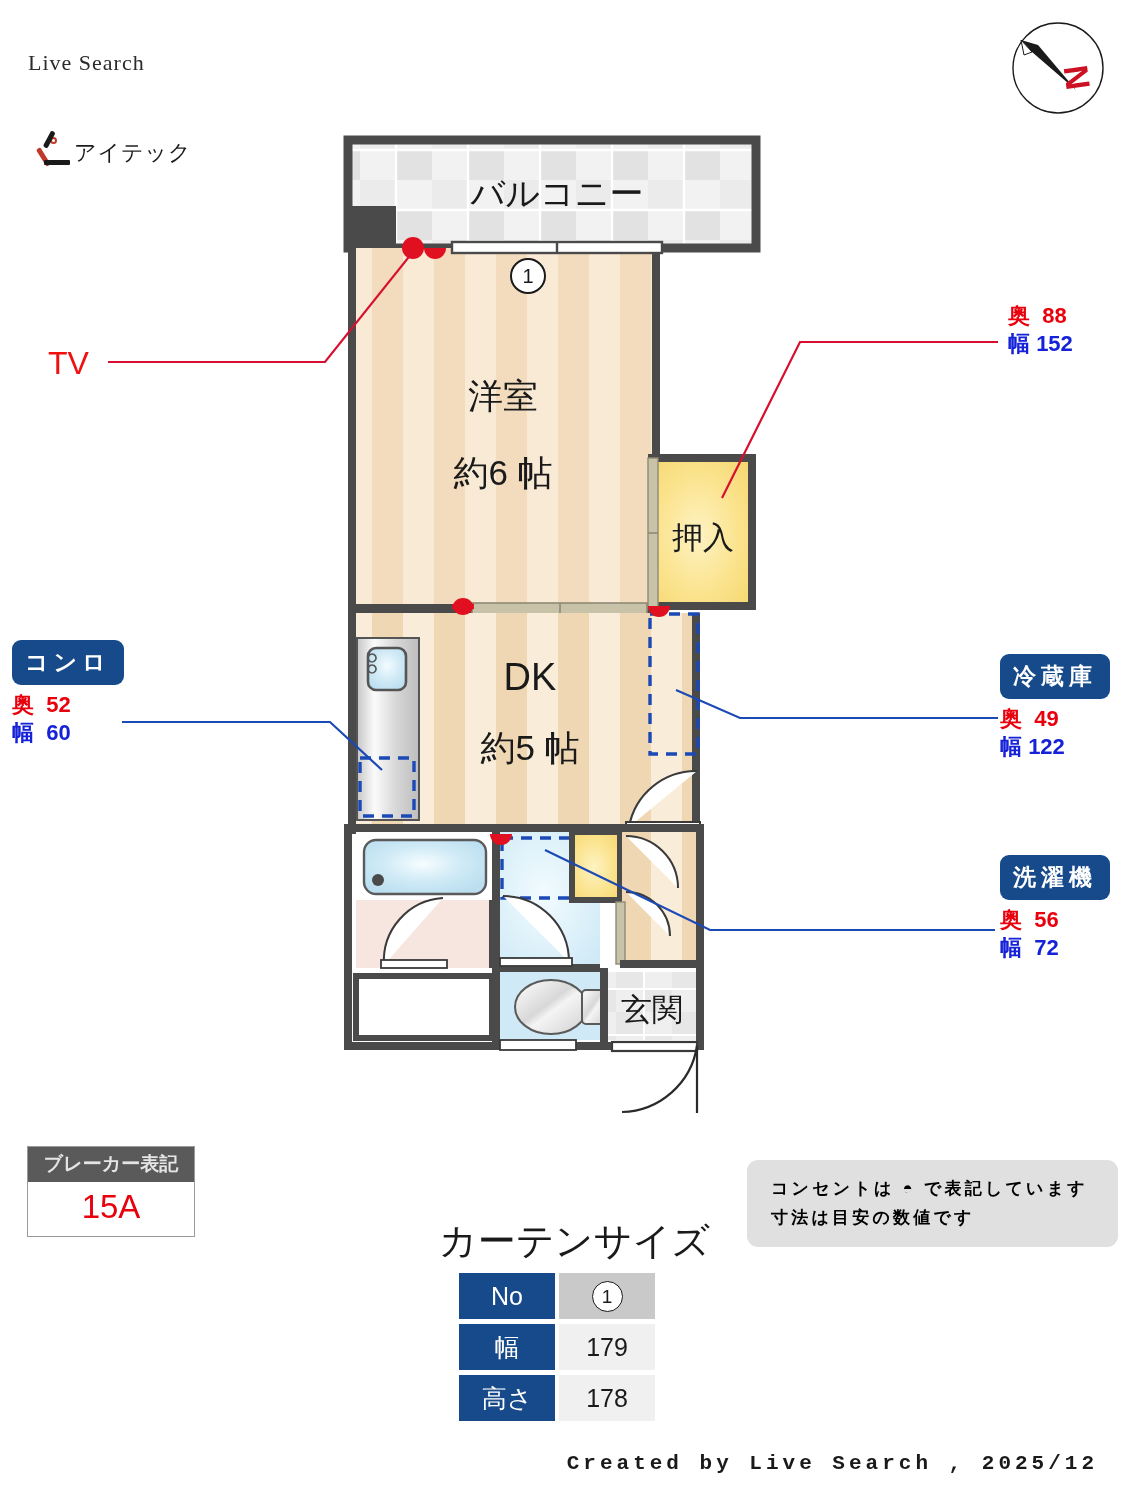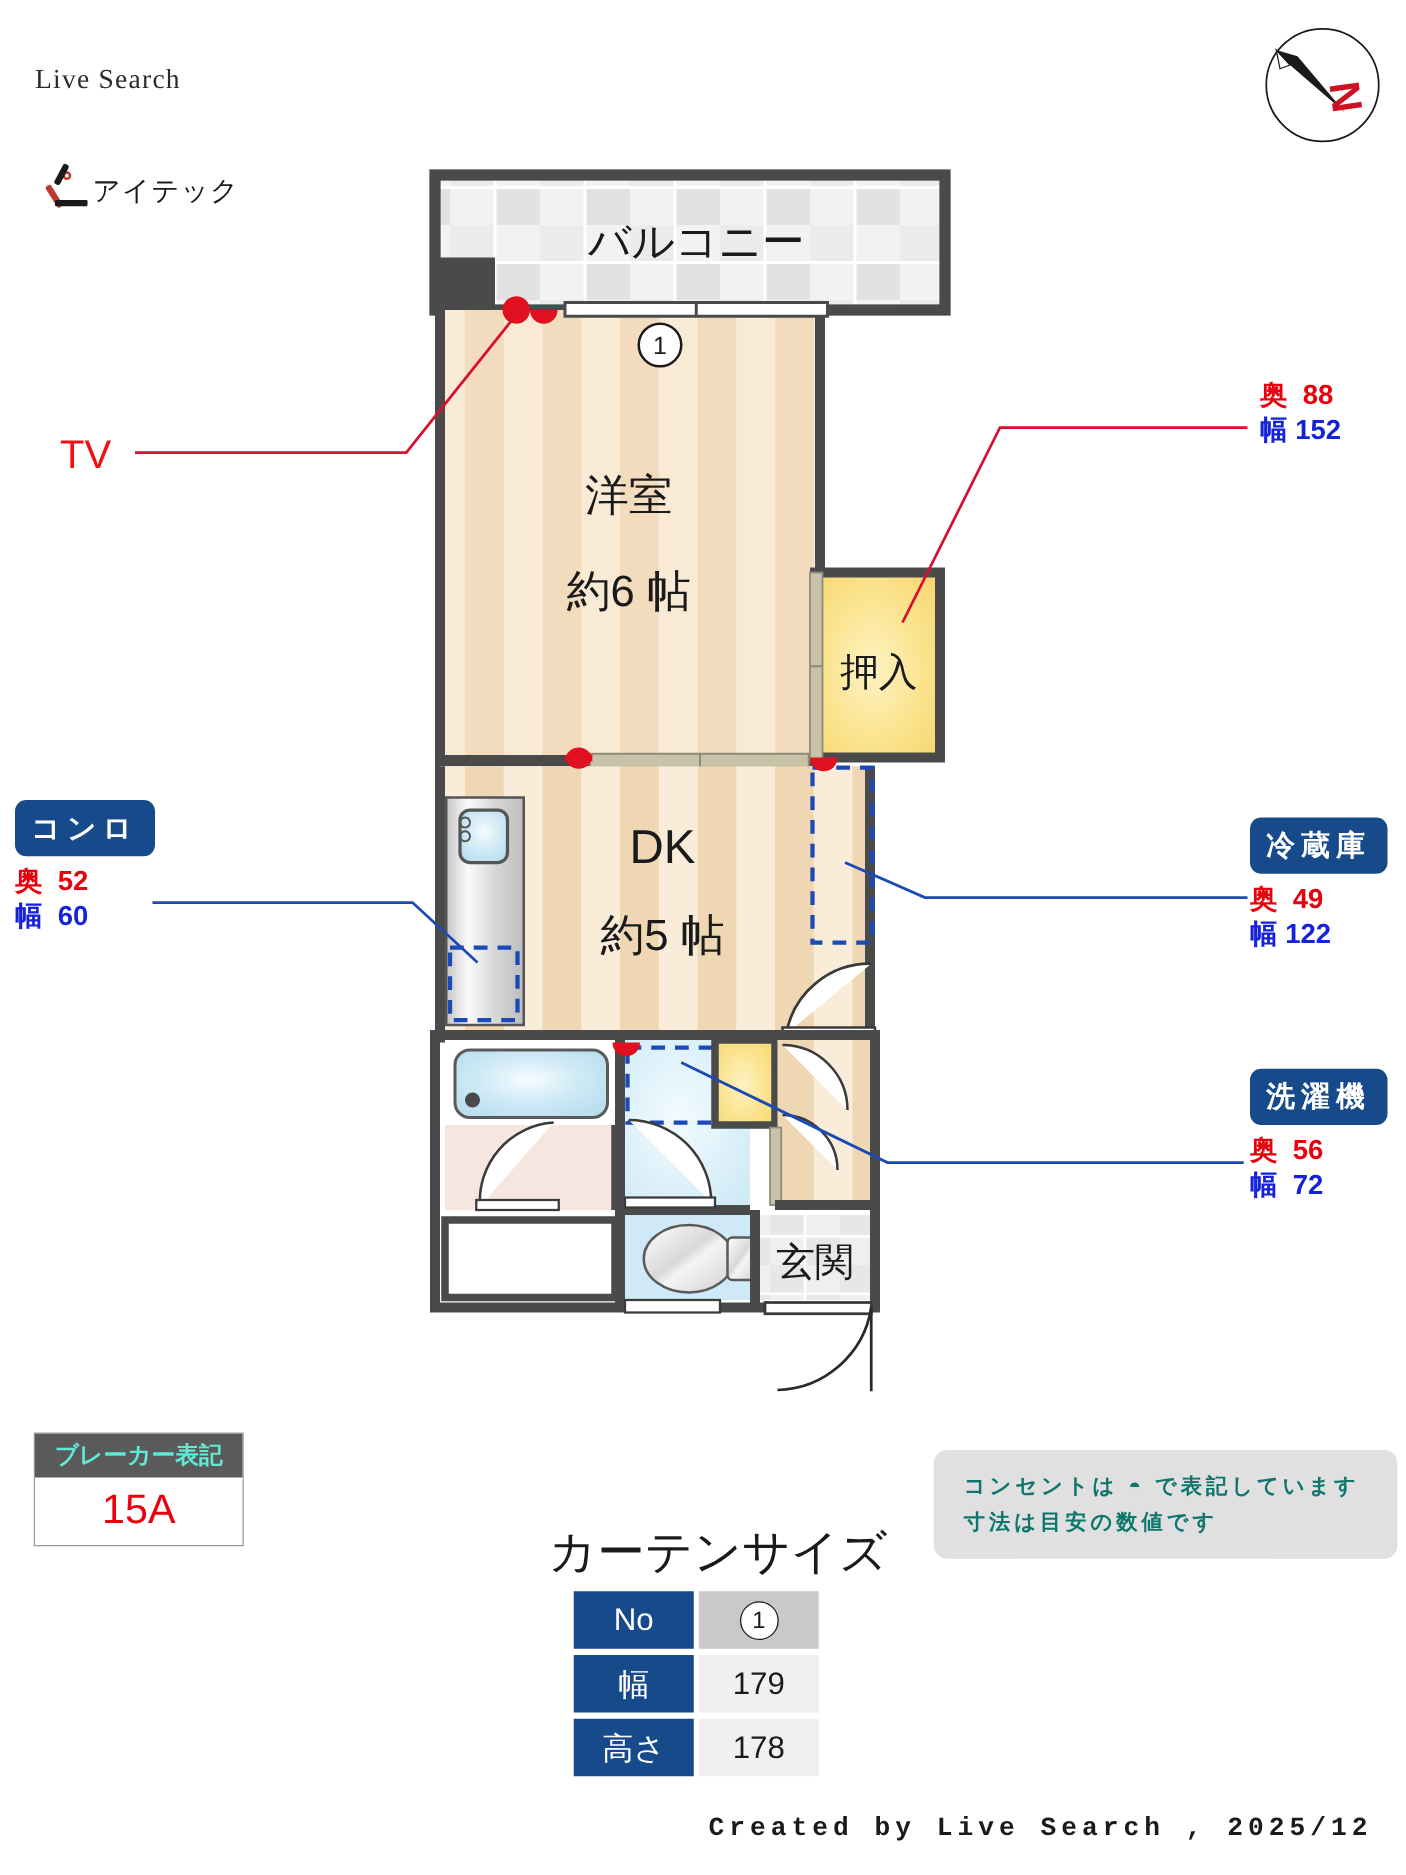--- a/index.html
+++ b/index.html
@@ -40,29 +40,29 @@
   .dim-w{color:#1522d8;}
   #tv-label{left:48px;top:345px;font-size:32px;color:#f01010;font-weight:500;}
 
   #cg-oshiire{left:1008px;top:302px;text-align:left;}
   #cg-reizouko{left:1000px;top:654px;text-align:left;}
   #cg-sentakuki{left:1000px;top:855px;text-align:left;}
   #cg-konro{left:12px;top:640px;text-align:left;}
 
   
   #breaker{left:27px;top:1146px;width:168px;border:1px solid #9a9a9a;background:#fff;box-sizing:border-box;}
-  #breaker .bhead{background:#5a5a5a;color:#5eead4;font-size:19px;font-weight:bold;text-align:center;padding:4px 0 5px;letter-spacing:0px;}
+  #breaker .bhead{background:#5a5a5a;color:#e5e5e5;font-size:19px;font-weight:bold;text-align:center;padding:4px 0 5px;letter-spacing:0px;}
   #breaker .bval{color:#e8000d;font-size:33px;font-weight:500;text-align:center;padding:6px 0 10px;}
 
   
   #note{
     left:747px;top:1160px;width:371px;background:#e0e0e0;border-radius:11px;
     padding:14px 0 15px 24px;box-sizing:border-box;
   }
-  #note div{font-size:17px;font-weight:bold;letter-spacing:3.2px;line-height:1.72;color:#0f766e;}
+  #note div{font-size:17px;font-weight:bold;letter-spacing:3.2px;line-height:1.72;color:#000000;}
 
   
   #curtain-title{left:12px;top:1216px;width:1125px;text-align:center;font-size:38px;color:#1a1a1a;}
   #curtain-table{left:455px;top:1268px;border-collapse:separate;border-spacing:4px 5px;}
   #curtain-table td{width:94px;height:44px;text-align:center;vertical-align:middle;}
   #curtain-table td.hd{background:#164a8a;color:#fff;font-size:25px;font-weight:500;}
   #curtain-table td.vl{background:#f0f0f0;color:#1a1a1a;font-size:25px;}
   #curtain-table td.vl.shade{background:#c9c9c9;}
   .numcirc{display:inline-block;width:29px;height:29px;line-height:29px;border:1.6px solid #1a1a1a;border-radius:50%;font-size:19px;background:#fff;}
 

